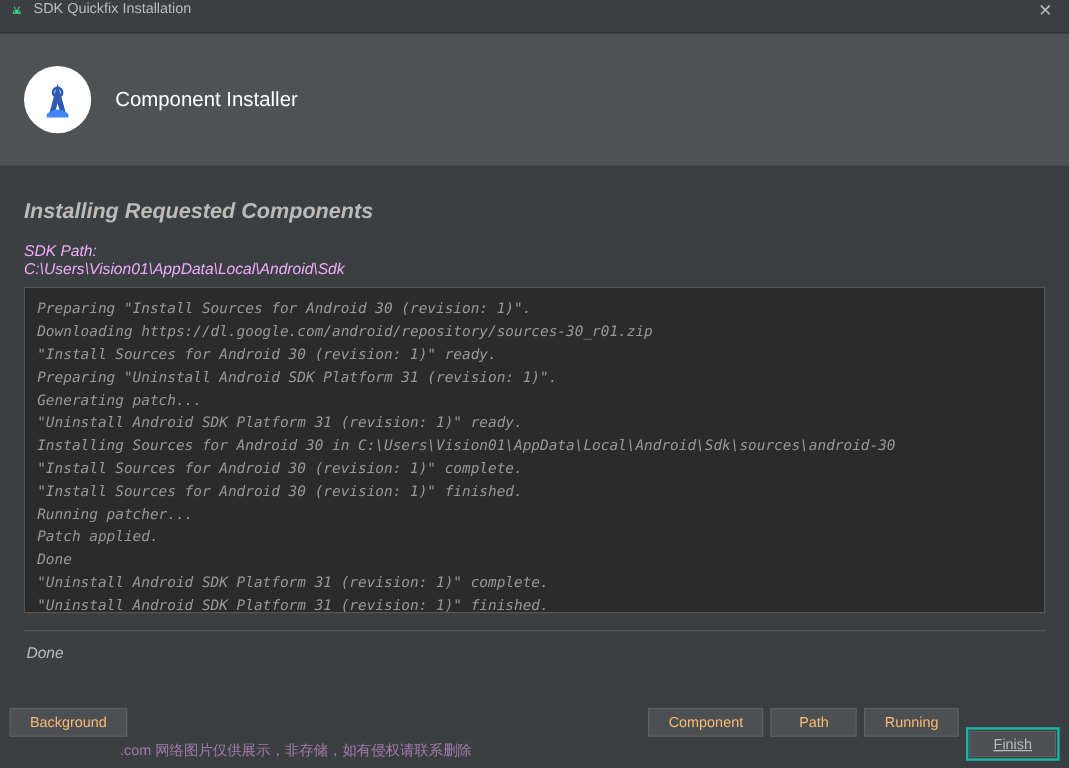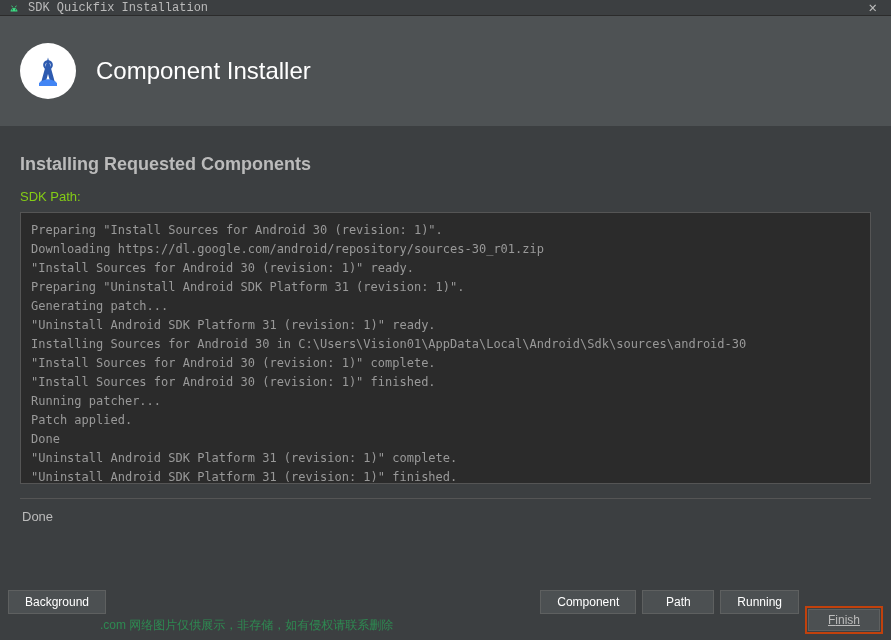--- a/index.html
+++ b/index.html
@@ -10,27 +10,25 @@
     body {
       width: 891px;
       height: 640px;
       background: #3c3f41;
       font-family: "Segoe UI", Arial, sans-serif;
       color: #bbbbbb;
       overflow: hidden;
       position: relative;
     }
     .titlebar {
-      height: 16px;
+      height: 28px;
       background: #3c3f41;
       display: flex;
-      align-items: center;
       padding: 0 6px;
       border-bottom: 1px solid #2b2b2b;
-      font-family: Liberation Mono, monospace;
     }
     .titlebar-icon {
       width: 16px;
       height: 16px;
       margin-right: 6px;
       display: flex;
       align-items: center;
       justify-content: center;
     }
     .titlebar-title {
@@ -55,37 +53,38 @@
       width: 56px;
       height: 56px;
       background: #ffffff;
       border-radius: 50%;
       display: flex;
       align-items: center;
       justify-content: center;
       margin-right: 20px;
     }
     .header-title {
-      font-size: 24px;
+      font-size: 17px;
       font-weight: 400;
       color: #ffffff;
     }
     .content {
       padding: 28px 20px 0 20px;
+      font-style: italic;
     }
     .section-title {
       font-size: 18px;
       font-weight: 600;
       color: #bbbbbb;
       margin-bottom: 14px;
     }
     .sdk-path-row {
       display: flex;
       font-size: 13px;
-      color: #84cc16;
+      color: #f0abfc;
       margin-bottom: 8px;
       flex-direction: column;
     }
     .sdk-path-label {
       margin-right: 10px;
     }
     .log-box {
       background: #2b2b2b;
       border: 1px solid #555555;
       height: 272px;
@@ -133,32 +132,32 @@
       font-size: 12px;
       padding: 4px 16px;
       margin-left: 6px;
       cursor: pointer;
       min-width: 72px;
       text-align: center;
       height: 24px;
       line-height: 14px;
     }
     .btn:disabled, .btn.disabled {
-      color: #ffffff;
+      color: #fdba74;
       border-color: #5e6060;
       cursor: default;
     }
     .btn-background {
       margin-left: 0;
     }
     .spacer {
       flex: 1;
     }
     .btn-finish-wrap {
-      border: 2px solid #c2410c;
+      border: 2px solid #14b8a6;
       padding: 1px;
       margin-left: 6px;
       margin-top: 36px;
     }
     .btn-finish {
       background: #4c5052;
       border: 1px solid #5e6060;
       color: #bbbbbb;
       font-size: 12px;
       padding: 3px 18px;
@@ -172,21 +171,21 @@
       text-underline-offset: 1px;
     }
     .btn-finish::first-letter {
       text-decoration: underline;
     }
     .watermark {
       position: absolute;
       bottom: 6px;
       left: 100px;
       font-size: 12px;
-      color: #22c55e;
+      color: #f0abfc;
       opacity: 0.55;
       pointer-events: none;
     }
     .log-line {
       display: block;
     }
   </style>
 </head>
 <body>
 
@@ -212,20 +211,21 @@
       <path fill="#4285f4" d="M12 40 Q24 30 36 40 L36 44 L12 44 Z"></path>
     </svg>
   </div>
   <div class="header-title">Component Installer</div>
 </div>
 
 <div class="content">
   <div class="section-title">Installing Requested Components</div>
   <div class="sdk-path-row">
     <span class="sdk-path-label">SDK Path:</span>
+    <span>C:\Users\Vision01\AppData\Local\Android\Sdk</span>
   </div>
   <div class="log-box" id="log-box"><span class="log-line">Preparing "Install Sources for Android 30 (revision: 1)".</span><span class="log-line">Downloading https://dl.google.com/android/repository/sources-30_r01.zip</span><span class="log-line">"Install Sources for Android 30 (revision: 1)" ready.</span><span class="log-line">Preparing "Uninstall Android SDK Platform 31 (revision: 1)".</span><span class="log-line">Generating patch...</span><span class="log-line">"Uninstall Android SDK Platform 31 (revision: 1)" ready.</span><span class="log-line">Installing Sources for Android 30 in C:\Users\Vision01\AppData\Local\Android\Sdk\sources\android-30</span><span class="log-line">"Install Sources for Android 30 (revision: 1)" complete.</span><span class="log-line">"Install Sources for Android 30 (revision: 1)" finished.</span><span class="log-line">Running patcher...</span><span class="log-line">Patch applied.</span><span class="log-line">Done</span><span class="log-line">"Uninstall Android SDK Platform 31 (revision: 1)" complete.</span><span class="log-line">"Uninstall Android SDK Platform 31 (revision: 1)" finished.</span></div>
   <hr class="divider">
   <div class="status-text">Done</div>
 </div>
 
 <div class="footer">
   <button class="btn btn-background disabled">Background</button>
   <div class="spacer"></div>
   <button class="btn disabled">Component</button>

